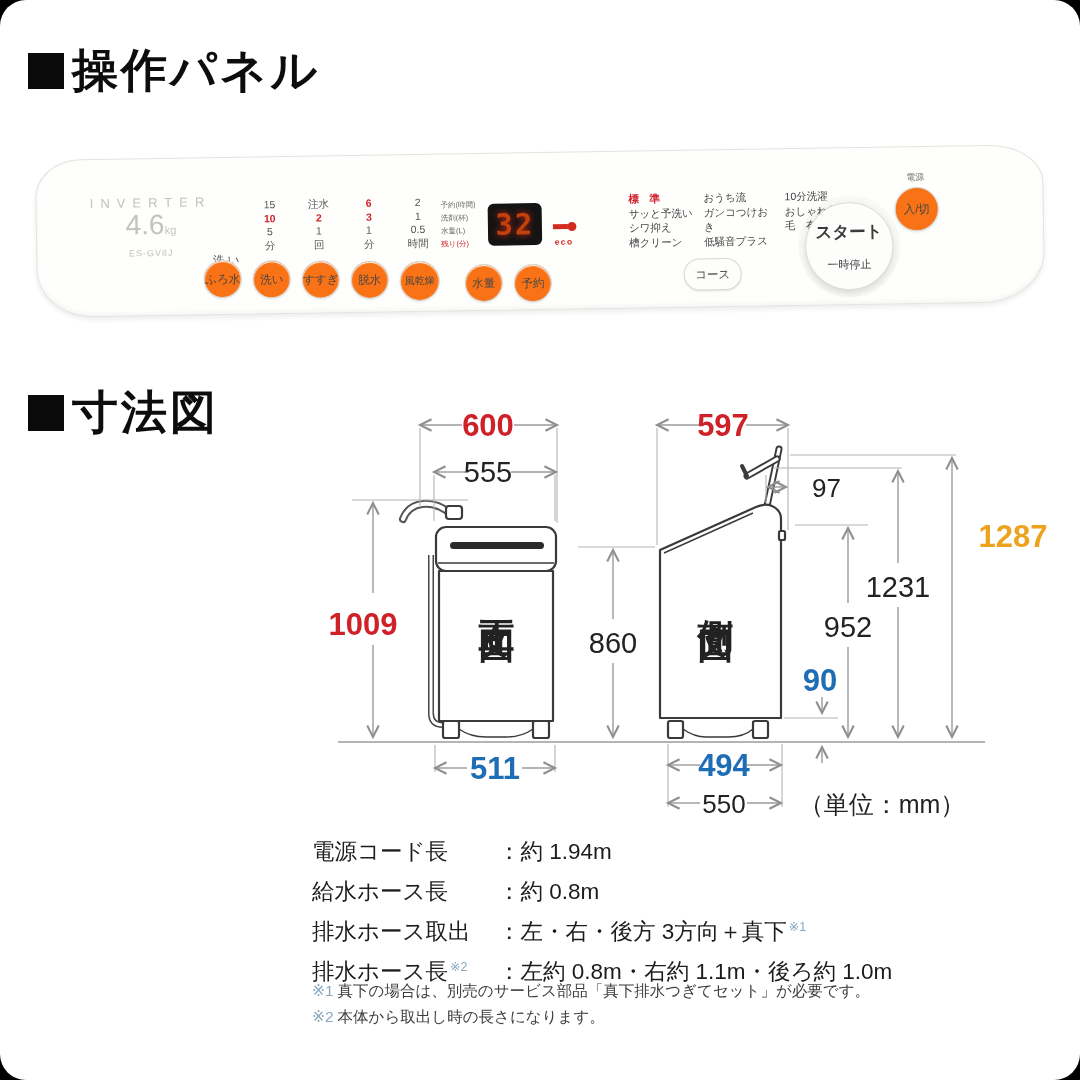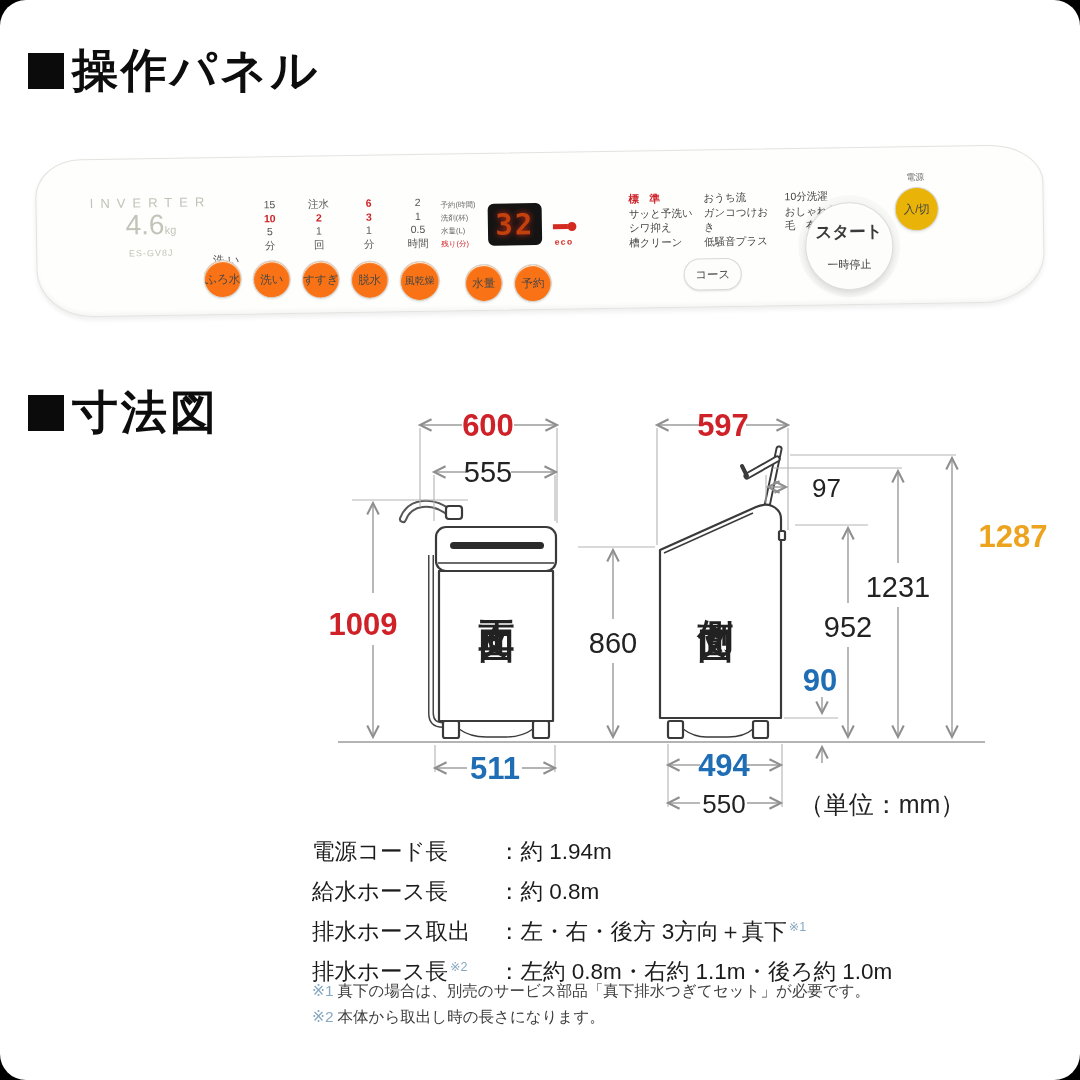--- a/index.html
+++ b/index.html
@@ -44,21 +44,21 @@
              background:#fdfdfc;border:1px solid #d9d9d4;box-shadow:0 1px 2px rgba(0,0,0,.1);
              display:flex;align-items:center;justify-content:center;font-size:11.5px;color:#454545;}
   .startbtn{position:absolute;left:768px;top:54px;width:86px;height:86px;border-radius:50%;
             background:#fdfdfc;border:1px solid #ddddd8;
             box-shadow:0 0 0 7px rgba(0,0,0,.025),0 3px 7px rgba(0,0,0,.13), inset 0 2px 2px #fff;
             display:flex;flex-direction:column;align-items:center;justify-content:center;color:#3a3a3a;}
   .startbtn .s1{font-size:16.5px;font-weight:700;}
   .startbtn .s2{font-size:11px;margin-top:14px;}
   .powerlab{position:absolute;left:858px;top:24px;width:42px;text-align:center;font-size:9px;color:#777;}
   .powerbtn{position:absolute;left:858px;top:40px;width:42px;height:42px;border-radius:50%;
-            background:#eab308;border:1px solid #d9d9d4;box-shadow:0 1px 3px rgba(0,0,0,.1);
+            background:#f97316;border:1px solid #d9d9d4;box-shadow:0 1px 3px rgba(0,0,0,.1);
             display:flex;align-items:center;justify-content:center;font-size:11.5px;color:#454545;}
   
   .diagram{position:absolute;left:0;top:395px;width:1080px;height:440px;}
   .dim{stroke:#9b9b9b;stroke-width:1.4;fill:none;}
   .ext{stroke:#b3b3b3;stroke-width:1.1;fill:none;}
   .mach{stroke:#3a3a3a;stroke-width:2.2;fill:#fff;stroke-linejoin:round;stroke-linecap:round;}
   .machthin{stroke:#3a3a3a;stroke-width:1.4;fill:none;}
   .dtred{fill:#cf2128;font-weight:700;font-size:31px;text-anchor:middle;}
   .dtblue{fill:#1f6eb5;font-weight:700;font-size:31px;text-anchor:middle;}
   .dtorange{fill:#eda31d;font-weight:700;font-size:31px;text-anchor:middle;}

